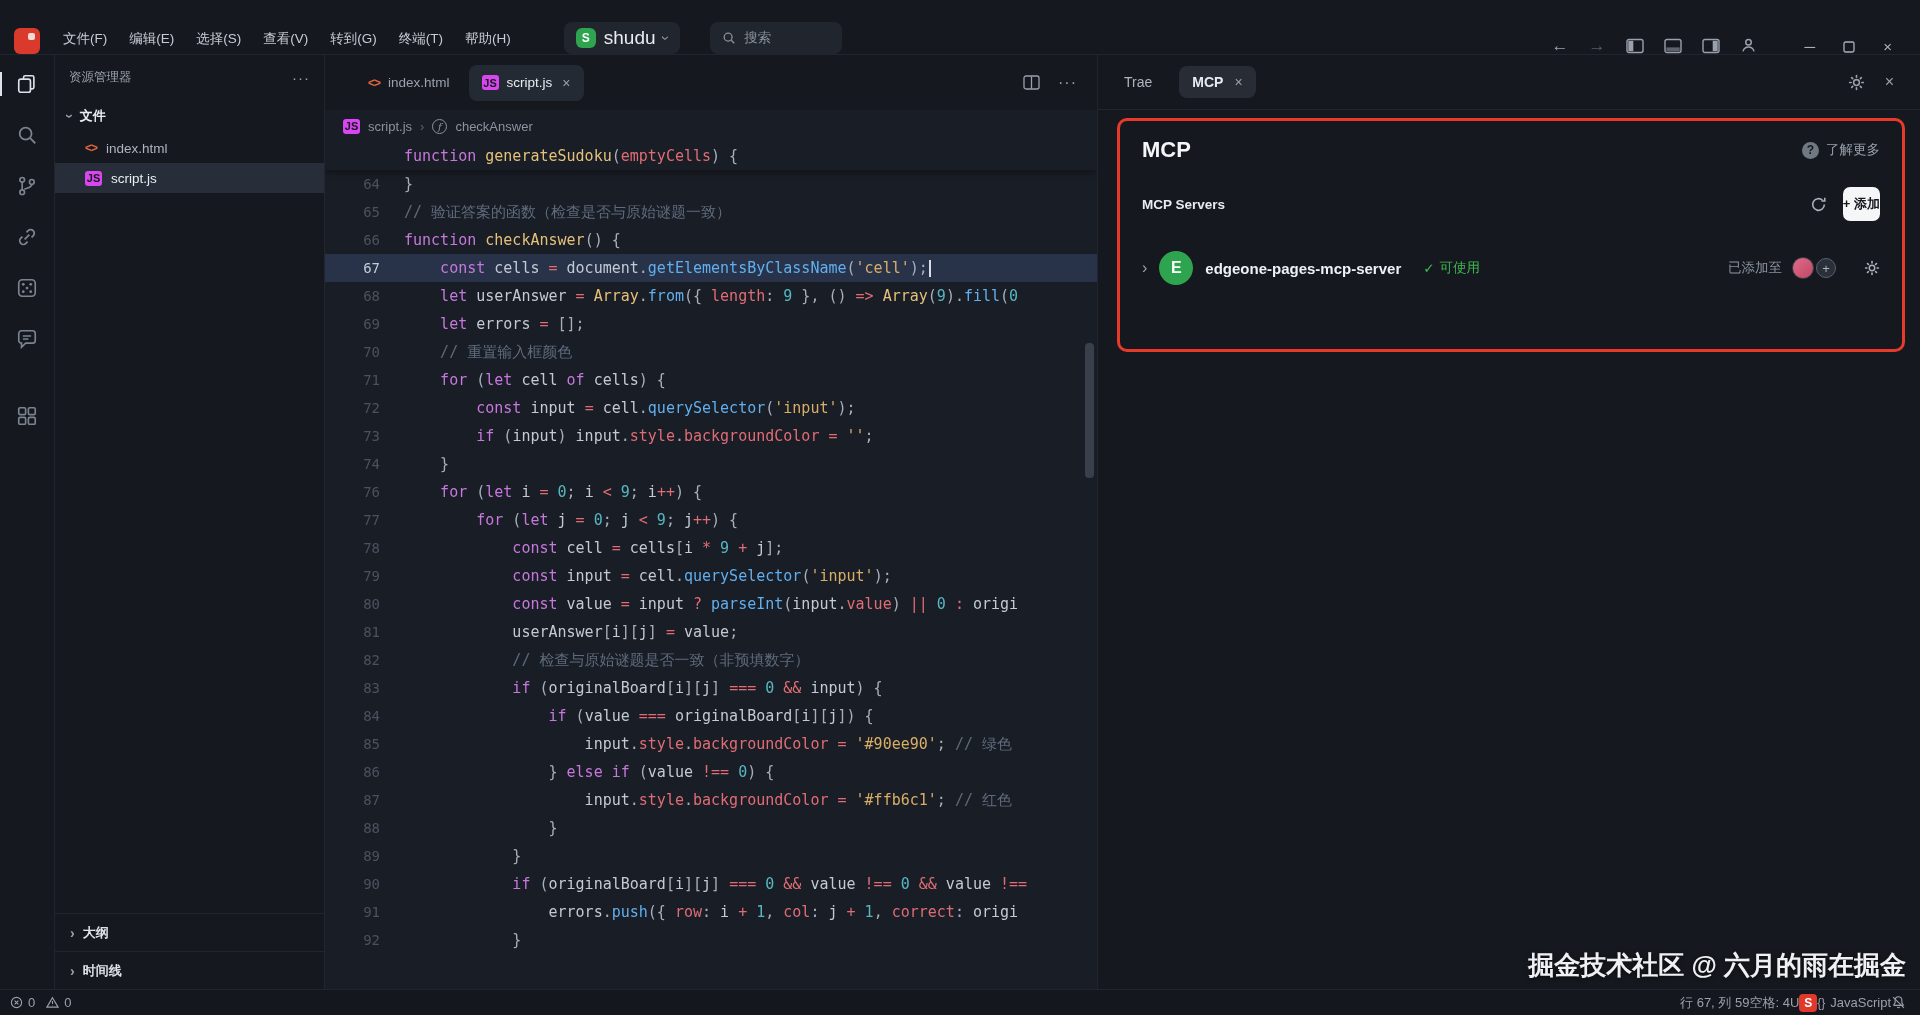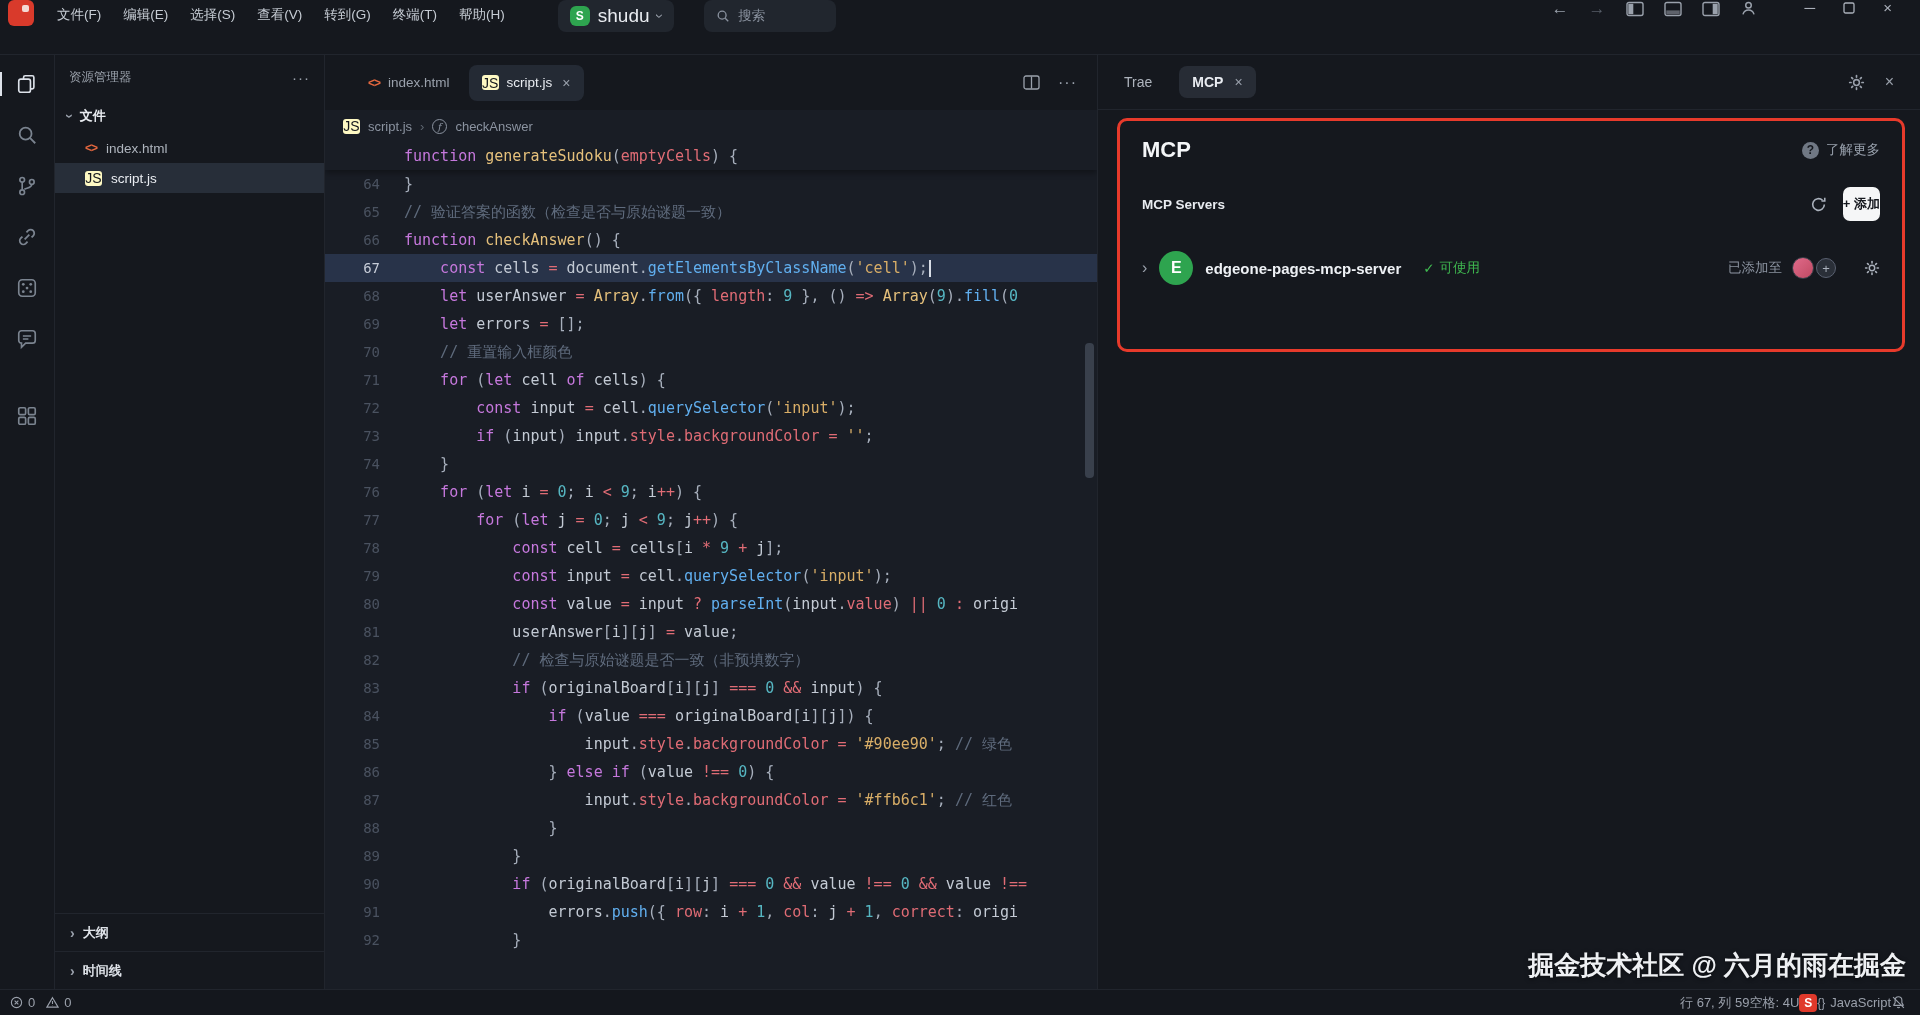--- a/index.html
+++ b/index.html
@@ -16,21 +16,21 @@
     --green:#2ea44f;
     --check:#3fb950;
   }
   *{margin:0;padding:0;box-sizing:border-box}
   html,body{width:1920px;height:1015px;overflow:hidden;background:#0d0f13;
     font-family:"Liberation Sans","DejaVu Sans",sans-serif;}
   .window{position:relative;width:1920px;height:1015px;display:flex;flex-direction:column;background:var(--bg0);color:var(--txt)}
   svg{display:block}
 
   
-  .titlebar{height:55px;display:flex;align-items:flex-start;background:var(--bg0);border-bottom:1px solid var(--border);flex:0 0 55px;padding-left:8px}
+  .titlebar{height:55px;display:flex;align-items:flex-end;background:var(--bg0);border-bottom:1px solid var(--border);flex:0 0 55px;padding-left:14px}
   .logo{width:26px;height:26px;border-radius:6px;background:#d93a2b;position:relative;flex:0 0 26px}
   .logo:after{content:"";position:absolute;right:5px;top:5px;width:7px;height:7px;background:#f4d9d4;border-radius:2px}
   .menubar{display:flex;align-items:center;margin-left:12px}
   .menu-item{padding:6px 11px;font-size:13.5px;color:var(--txt);border-radius:6px;cursor:default;white-space:nowrap}
   .proj-pill{display:flex;align-items:center;gap:8px;height:32px;padding:0 12px;border-radius:8px;background:var(--bg2);margin-left:42px}
   .proj-avatar{width:20px;height:20px;border-radius:6px;background:var(--green);color:#fff;font-size:12px;font-weight:bold;display:flex;align-items:center;justify-content:center}
   .proj-name{font-size:19px;color:var(--white)}
   .chev-down{display:inline-block;transform:rotate(90deg);color:var(--txt-dim);font-size:14px;line-height:1}
   .search-pill{display:flex;align-items:center;gap:8px;height:32px;width:132px;padding:0 12px;border-radius:8px;background:var(--bg2);margin-left:30px;color:#8b93a0;font-size:13.5px}
   .tb-right{margin-left:auto;display:flex;align-items:center;gap:20px;color:var(--txt-dim)}
@@ -54,21 +54,21 @@
   .exp-header{height:44px;display:flex;align-items:center;padding:0 14px;font-size:12.5px;color:#9aa1ab}
   .exp-more{margin-left:auto;font-size:15px;letter-spacing:1px;color:#9aa1ab}
   .exp-section{height:34px;display:flex;align-items:center;gap:7px;padding:0 13px;font-size:13px;font-weight:bold;color:var(--white)}
   .file-list{display:flex;flex-direction:column}
   .file-row{height:30px;display:flex;align-items:center;gap:9px;padding-left:30px;font-size:13.5px;color:#aeb4bd}
   .file-row.active{background:#272e39;color:var(--white)}
   .exp-spacer{flex:1}
   .exp-bottom-row{height:38px;display:flex;align-items:center;gap:8px;padding:0 15px;border-top:1px solid var(--border);font-size:13px;font-weight:bold;color:#dfe3e9}
   .chev-right{color:var(--txt-dim);font-size:14px;line-height:1}
   .html-glyph{color:#e5683f;font-weight:bold;font-size:12px;letter-spacing:-1px}
-  .js-badge{width:17px;height:15px;background:#fef9c3;color:#15181e;font-size:14px;font-weight:normal;border-radius:3px;display:flex;align-items:center;justify-content:center}
+  .js-badge{width:17px;height:15px;background:#d946ef;color:#15181e;font-size:11px;font-weight:bold;border-radius:3px;display:flex;align-items:center;justify-content:center}
 
   
   .editor{width:773px;flex:0 0 773px;display:flex;flex-direction:column;background:var(--bg1);border-right:1px solid var(--border);min-width:0}
   .tabbar{height:55px;flex:0 0 55px;display:flex;align-items:center;padding-left:30px;background:var(--bg0)}
   .tab{height:36px;display:flex;align-items:center;gap:8px;padding:0 13px;border-radius:8px;font-size:13.5px;color:var(--txt-dim)}
   .tab.active{background:var(--chip);color:var(--white)}
   .tab-close{color:#9aa1ac;font-size:14px;margin-left:2px}
   .tab-actions{margin-left:auto;display:flex;align-items:center;gap:18px;padding-right:20px;color:var(--txt-dim)}
   .more-dots{font-size:16px;letter-spacing:1px}
   .breadcrumb{height:32px;flex:0 0 32px;display:flex;align-items:center;gap:8px;padding-left:18px;font-size:13px;color:#8b93a0;background:var(--bg1)}

